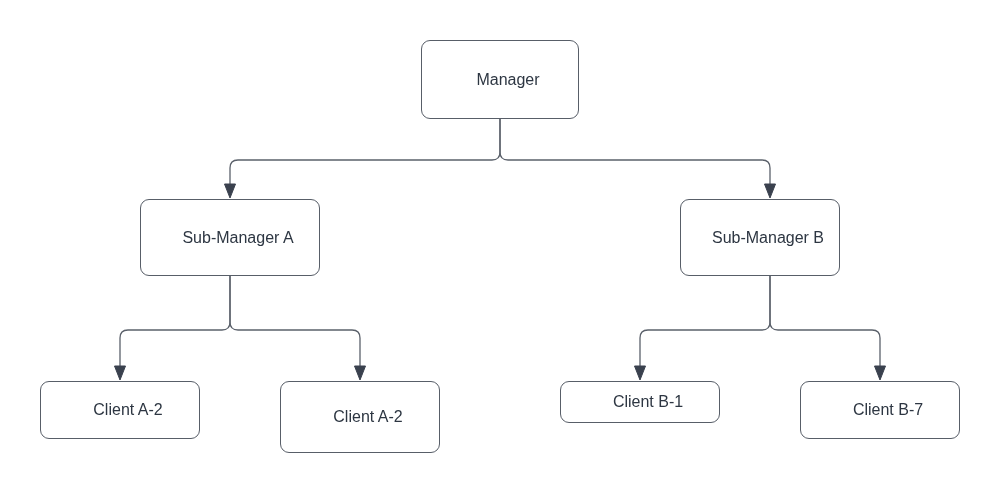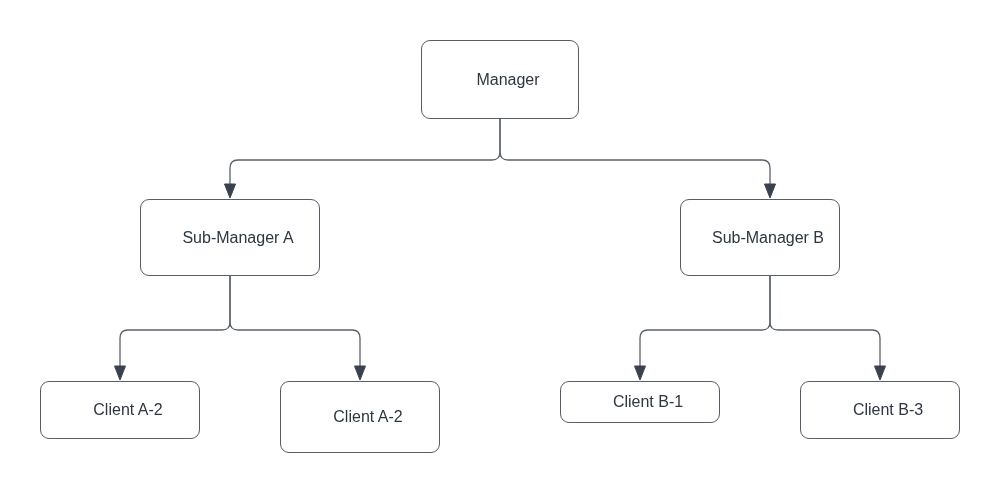--- a/index.html
+++ b/index.html
@@ -116,16 +116,16 @@
 
   <div class="node node-client-a2">
     <span>Client A-2</span>
   </div>
 
   <div class="node node-client-b1">
     <span>Client B-1</span>
   </div>
 
   <div class="node node-client-b2">
-    <span>Client B-3</span>
+    <span>Client B-7</span>
   </div>
 
 </div>
 
 </body></html>

